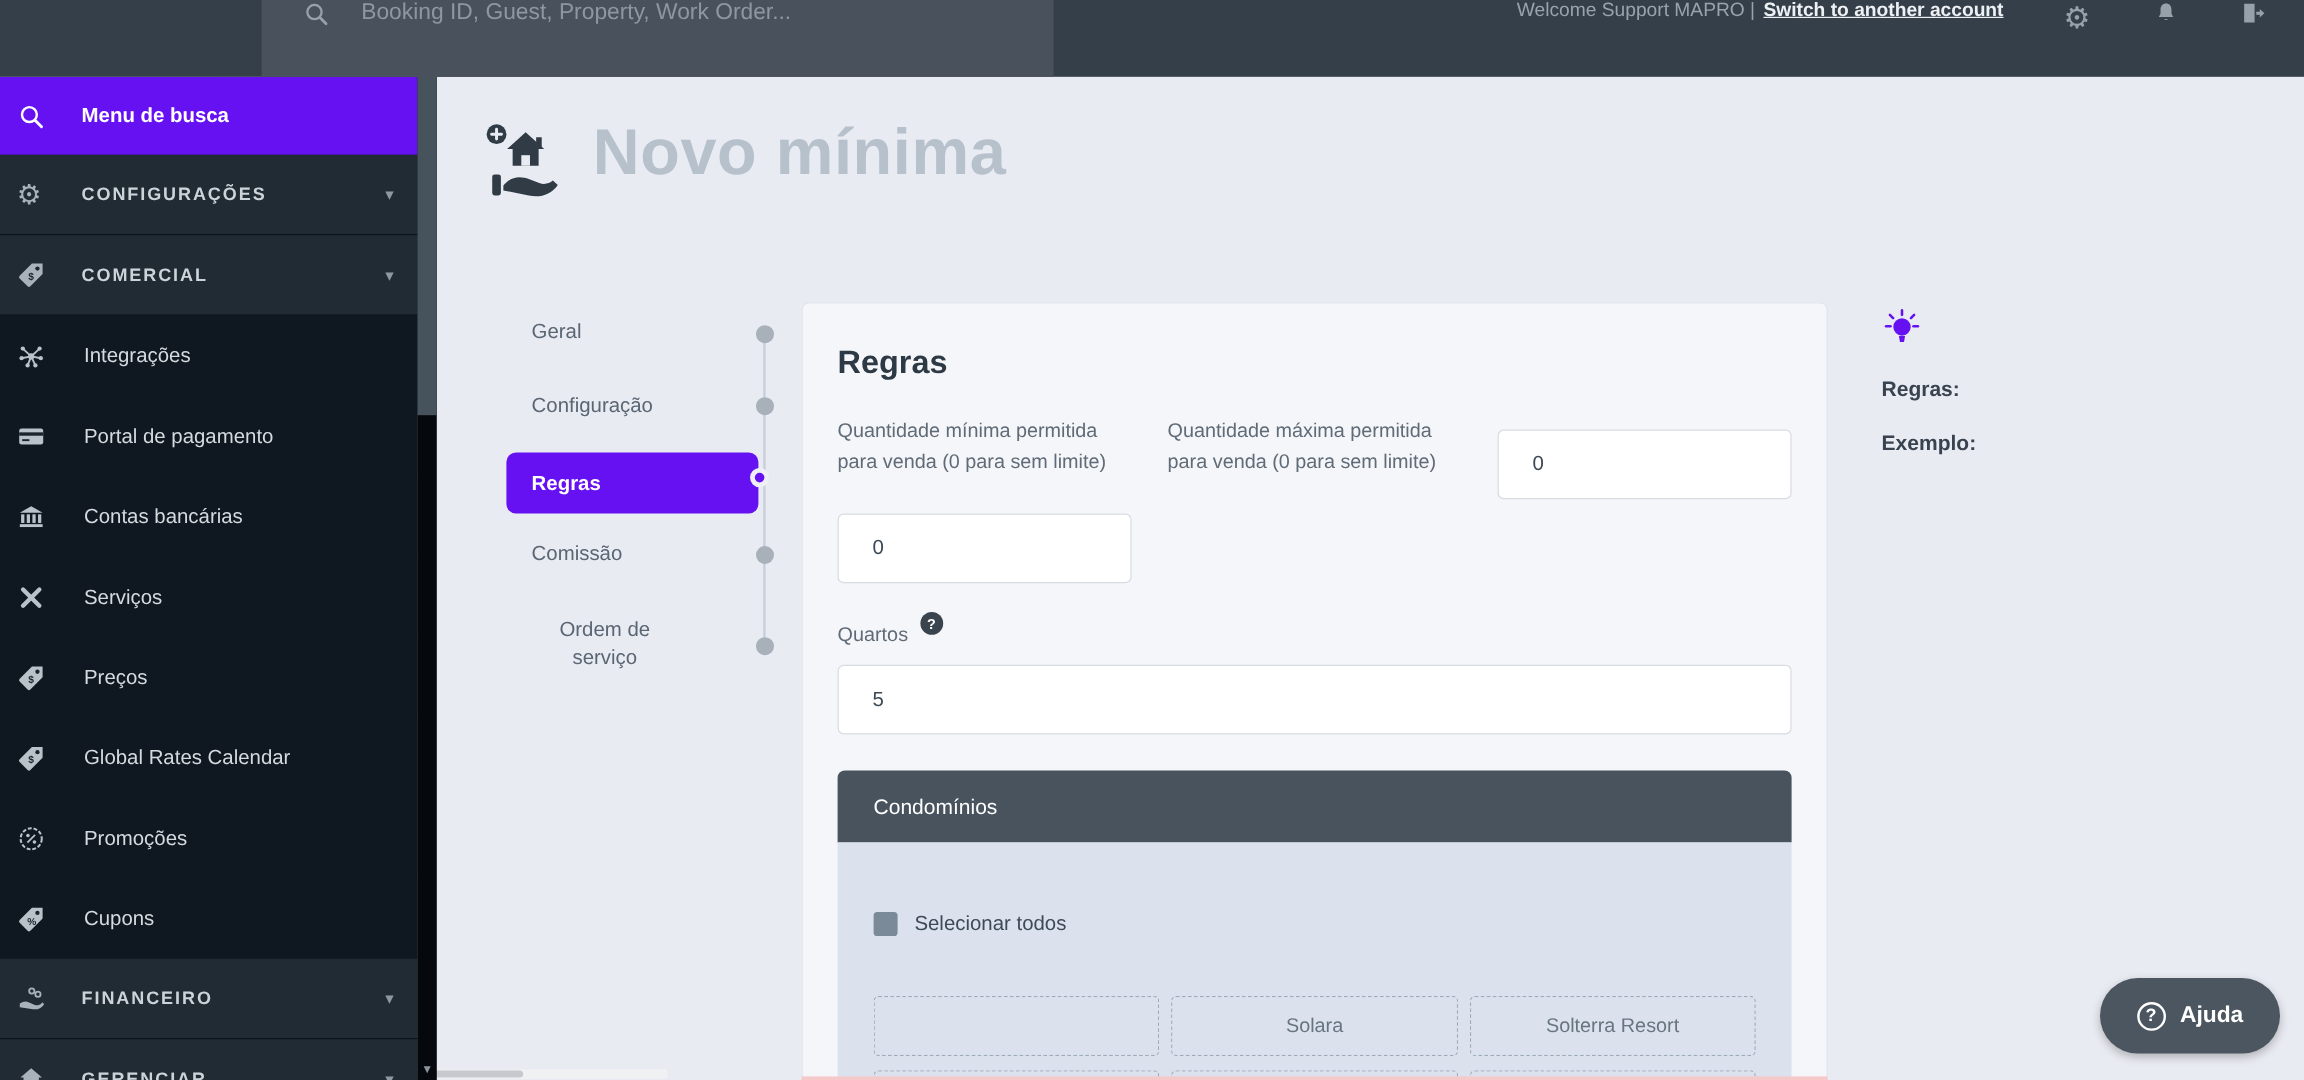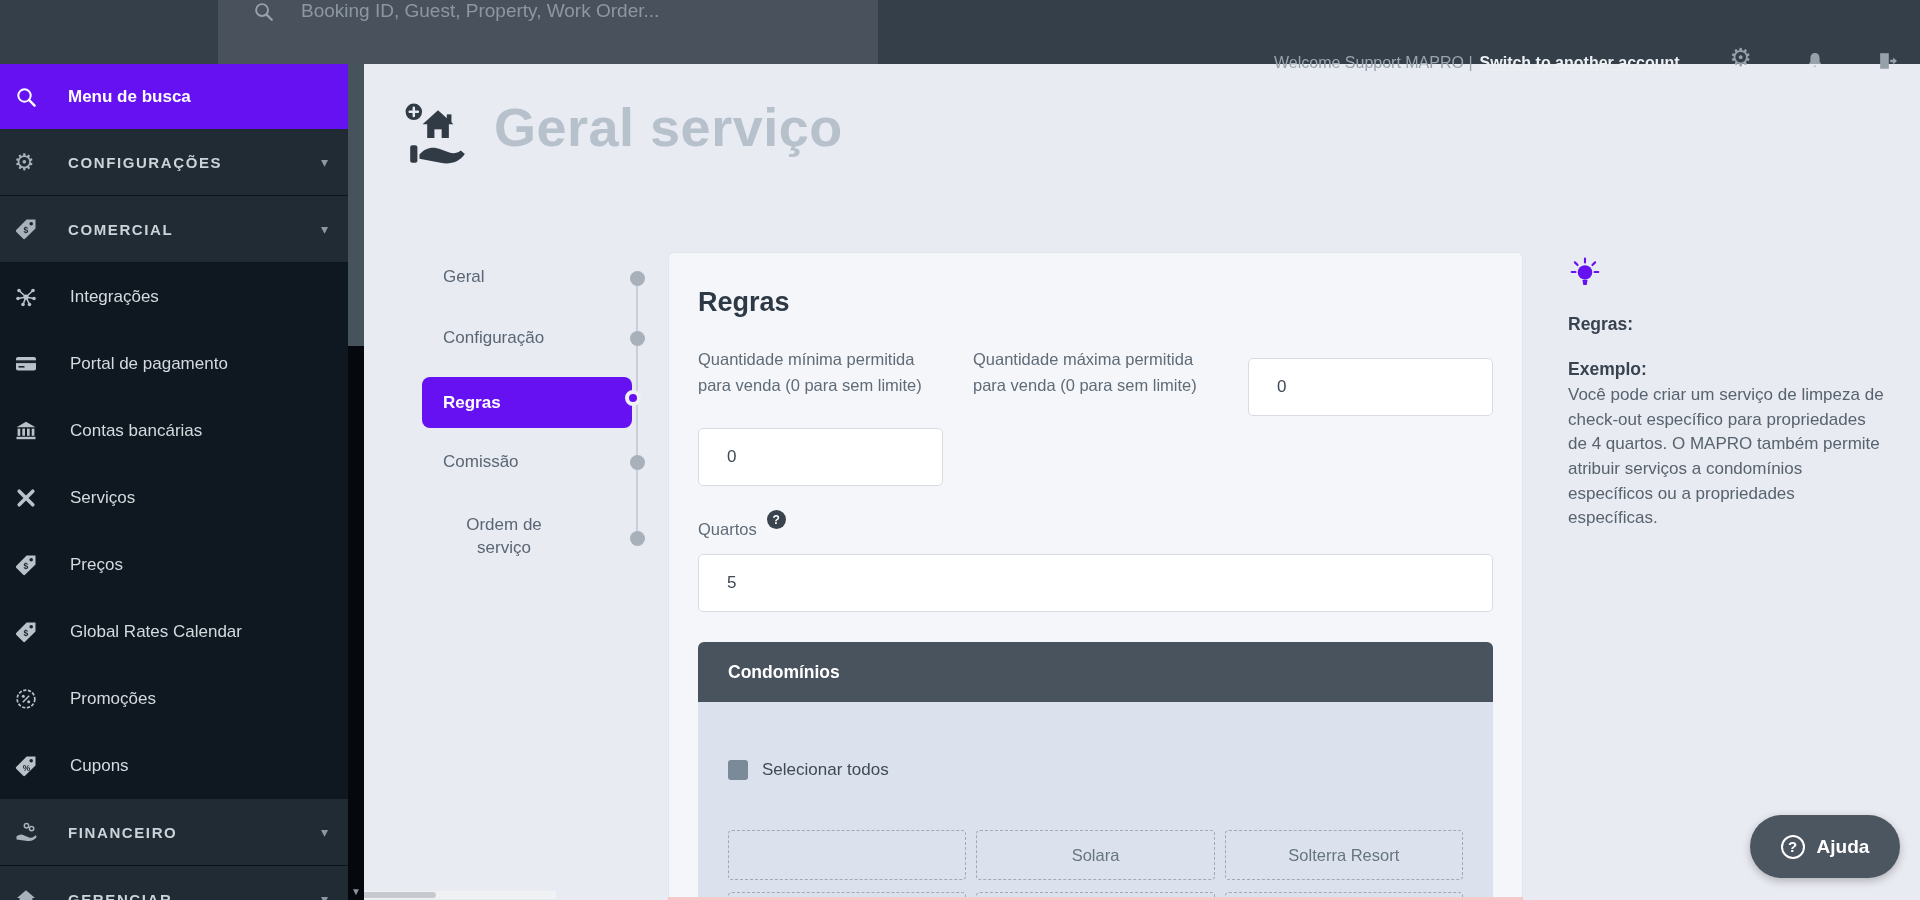--- a/index.html
+++ b/index.html
@@ -12,21 +12,21 @@
   .logo-box { position:absolute; left:0; top:0; width:178px; height:64px; background:#ffffff; display:flex; flex-direction:column; align-items:center; justify-content:center; z-index:2; }
   .brand-row { display:flex; align-items:center; gap:2px; }
   .brand-text { font-size:21px; font-weight:bold; color:#23282e; letter-spacing:1px; }
   .brand-sub { font-size:6.5px; color:#78828c; letter-spacing:0.8px; margin-top:1px; }
   .collapse-btn { position:absolute; left:169px; top:16px; width:31px; height:31px; border-radius:50%; background:#414c56; border:3px solid #2a333b; color:#fff; display:flex; align-items:center; justify-content:center; font-size:18px; line-height:1; z-index:3; cursor:pointer; }
   .collapse-btn span { margin-top:-3px; }
   .search-box { position:absolute; left:218px; top:0; width:660px; height:64px; background:#49525c; display:flex; align-items:flex-start; padding-left:34px; gap:26px; }
   .search-box .mag { color:#97a1ab; }
   .search-input { background:transparent; border:none; outline:none; color:#e8ecef; font-size:19px; width:520px; font-family:"Liberation Sans", sans-serif; }
   .search-input::placeholder { color:#8d97a1; }
-  .topbar-right { position:absolute; right:22px; top:0; height:72px; display:flex; align-items:flex-end; }
+  .topbar-right { position:absolute; right:32px; top:0; height:72px; display:flex; align-items:flex-start; }
   .welcome-text { color:#99a3ac; font-size:16px; }
   .switch-link { color:#eef1f4; font-size:16px; font-weight:bold; text-decoration:underline; margin-left:7px; cursor:pointer; }
   .tb-icon { color:#97a1aa; cursor:pointer; }
   .gear-glyph { font-size:25px; margin-left:50px; color:#97a1aa; }
   .bell-wrap { margin-left:52px; }
   .exit-wrap { margin-left:50px; }
 
   
   .sidebar { position:absolute; left:0; top:64px; width:348px; bottom:0; background:#0f1821; z-index:5; }
   .side-search { height:65px; background:#6611f2; display:flex; align-items:center; padding-left:14px; color:#ffffff; cursor:pointer; }
@@ -65,21 +65,21 @@
 
   
   .card { position:absolute; left:668px; top:252px; width:855px; height:700px; background:#f5f6f9; border:1px solid #e2e5eb; border-radius:6px; padding:0 29px; z-index:1; }
   .card-heading { margin-top:34px; font-size:27px; font-weight:bold; color:#2d3944; }
   .field-grid { display:grid; grid-template-columns:1fr 1fr 1fr; column-gap:30px; row-gap:0; margin-top:28px; }
   .field-label { font-size:16.5px; color:#5f6b77; line-height:1.6; max-width:370px; }
   .text-input { margin-top:12px; width:100%; height:58px; background:#ffffff; border:1px solid #d8dce2; border-radius:5px; font-size:17px; color:#3c4854; padding-left:28px; outline:none; font-family:"Liberation Sans", sans-serif; }
   .quartos-row { margin-top:30px; display:flex; align-items:flex-start; gap:10px; }
   .help-badge { width:19px; height:19px; border-radius:50%; background:#39444e; color:#ffffff; font-size:12px; font-weight:bold; display:flex; align-items:center; justify-content:center; margin-top:-6px; cursor:pointer; }
   .cond { margin-top:30px; }
-  .cond-header { height:60px; background:#48535e; border-radius:6px 6px 0 0; display:flex; align-items:center; padding-left:30px; color:#ffffff; font-size:17.5px; font-weight:bold; }
+  .cond-header { height:60px; background:#48535e; border-radius:6px 6px 0 0; display:flex; align-items:center; padding-left:30px; color:#ffffff; font-size:17.5px; font-weight:normal; }
   .cond-body { background:#dbe2ee; padding:58px 30px 40px 30px; min-height:230px; }
   .select-all { display:flex; align-items:center; gap:14px; cursor:pointer; }
   .checkbox { width:20px; height:20px; background:#7b8a99; border-radius:3px; }
   .select-all-label { font-size:17px; color:#3e4a56; }
   .cond-grid { margin-top:50px; display:grid; grid-template-columns:repeat(3,1fr); gap:12px 10px; }
   .cond-cell { height:50px; border:1px dashed #9fabb7; border-radius:4px; display:flex; align-items:center; justify-content:center; font-size:16.5px; color:#67757f; cursor:pointer; }
 
   .pink-line { position:absolute; left:668px; top:897px; width:855px; height:3px; background:#f5c9ca; z-index:4; }
   .hscroll { position:absolute; left:350px; top:891px; width:206px; height:8px; background:#f0f1f3; z-index:4; }
   .hscroll-thumb { position:absolute; left:8px; top:1px; width:78px; height:6px; background:#c6cacf; border-radius:3px; }
@@ -311,21 +311,21 @@
 </div>
 
 <div class="scrollstrip">
   <div class="scroll-thumb"></div>
   <div class="scroll-arrow">▼</div>
 </div>
 
 <svg class="title-icon" width="66" height="66">
     <use href="#i-newservice"></use>
   </svg>
-<h1 class="page-title">Geral serviço</h1>
+<h1 class="page-title">Novo mínima</h1>
 
 <div class="step-label step-1">Geral</div>
 <div class="step-label step-2">Configuração</div>
 <div class="step-pill">
   <span class="pl">Regras</span>
 </div>
 <div class="step-label step-4">Comissão</div>
 <div class="step-label step-5">Ordem de serviço</div>
 <div class="step-line"></div>
 <div class="step-dot dot-1"></div>
@@ -373,19 +373,18 @@
 <div class="hscroll">
   <div class="hscroll-thumb"></div>
 </div>
 
 <div class="tips">
   <svg width="34" height="34">
       <use href="#i-bulb"></use>
     </svg>
   <div class="tips-title">Regras:</div>
   <div class="tips-title">Exemplo:</div>
-  <div class="tips-body">Você pode criar um serviço de limpeza de check-out específico para propriedades de 4 quartos. O MAPRO também permite atribuir serviços a condomínios específicos ou a propriedades específicas.</div>
 </div>
 
 <div class="help-btn">
   <span class="q-circle">?</span>
   <span>Ajuda</span>
 </div>
 
 </body></html>

